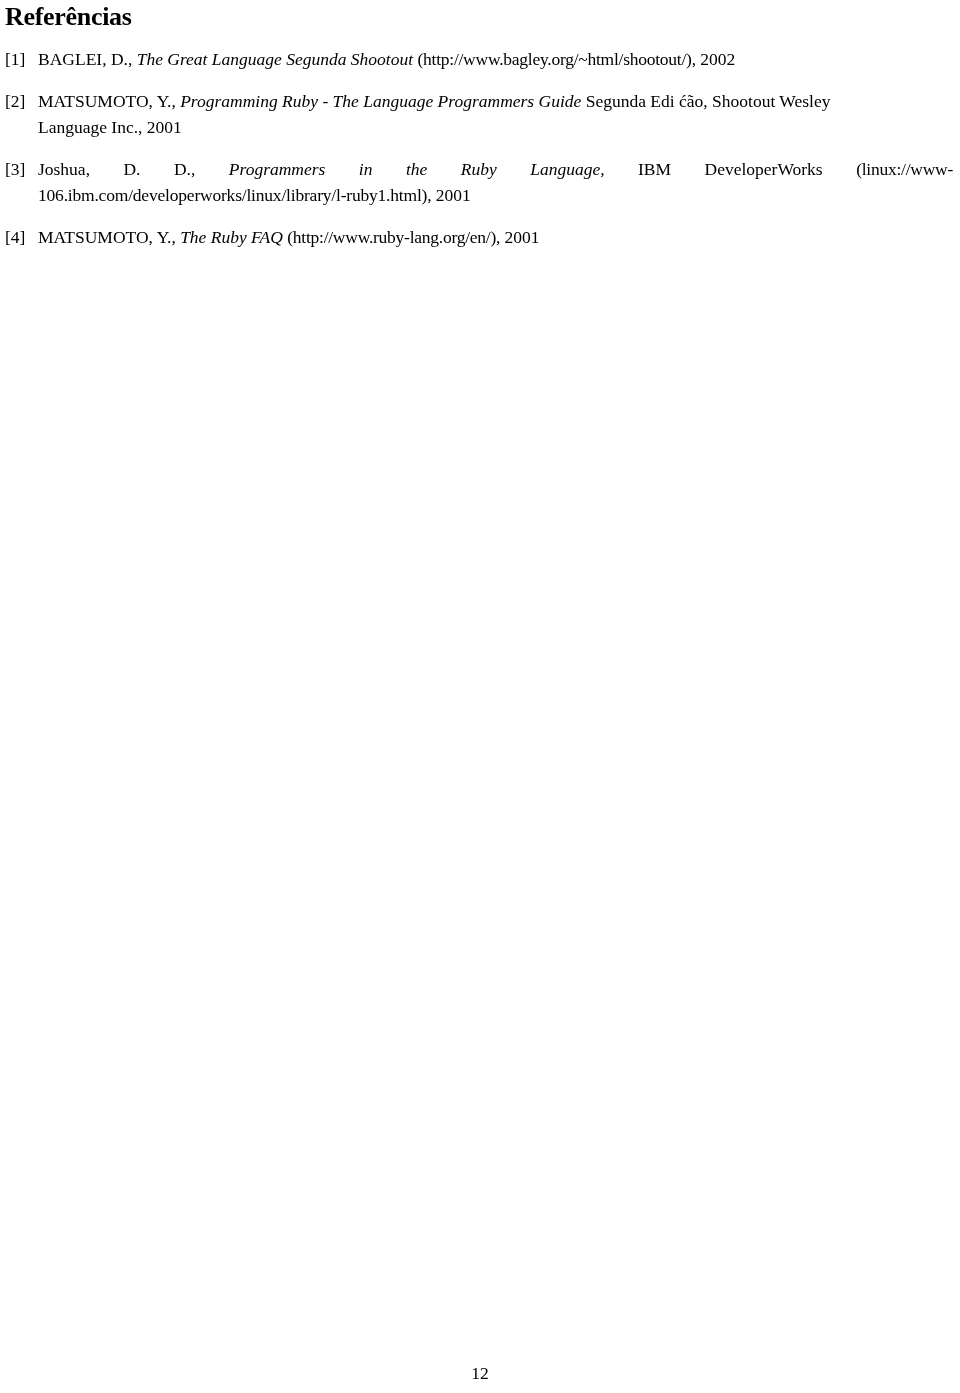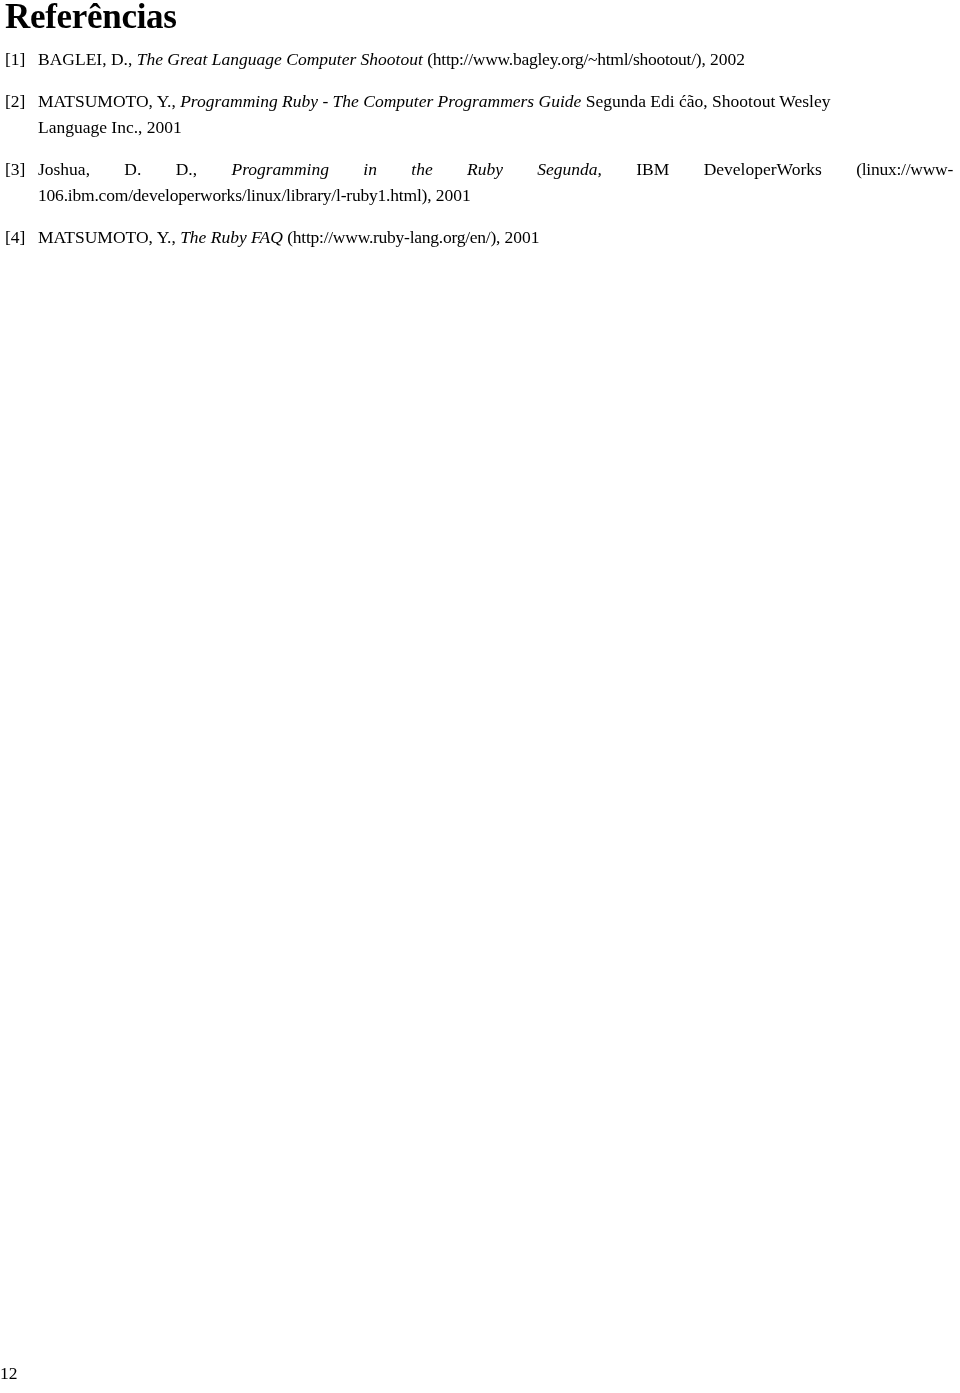--- a/index.html
+++ b/index.html
@@ -27,21 +27,21 @@
   .content {
     position: absolute;
     left: 5px;
     top: 0px;
     width: 948px;
   }
 
   .doc-title {
     font-family: "Liberation Serif", "DejaVu Serif", serif;
     font-weight: bold;
-    font-size: 35px;
+    font-size: 26px;
     line-height: 30px;
     letter-spacing: -0.3px;
     margin: 0;
     padding: 2px 0 0 0;
   }
 
   .ref-list {
     margin: 0;
     padding: 0;
     list-style: none;
@@ -114,50 +114,51 @@
 
   .ref1-line {
     display: block;
   }
 
   .page-number {
     position: absolute;
     left: 0;
     top: 1362px;
     width: 960px;
+    text-align: center;
     font-size: 17.5px;
     line-height: 22px;
     font-family: "Liberation Serif", "DejaVu Serif", serif;
   }
 </style>
 </head>
 <body>
 
 <div class="page">
 
   <div class="content">
 
     <h1 class="doc-title">Referências</h1>
 
     <ol class="ref-list">
 
       <li class="ref-item first">
         <span class="ref-num">[1]</span>
-          <span class="ref1-line"><span class="roman">BAGLEI, D.,</span> <span class="ital">The Great Language Computer Shootout</span> <span class="url">(http://www.bagley.org/~html/shootout/),</span> <span class="roman">2002</span></span>
+          <span class="ref1-line"><span class="roman">BAGLEI, D.,</span> <span class="ital">The Great Language Segunda Shootout</span> <span class="url">(http://www.bagley.org/~html/shootout/),</span> <span class="roman">2002</span></span>
       </li>
 
       <li class="ref-item">
         <span class="ref-num">[2]</span>
-          <span class="ref2-line1"><span class="roman">MATSUMOTO, Y.,</span> <span class="ital">Programming Ruby - The Computer Programmers Guide</span> <span class="roman">Segunda Edi ćão, Shootout Wesley</span></span>
+          <span class="ref2-line1"><span class="roman">MATSUMOTO, Y.,</span> <span class="ital">Programming Ruby - The Language Programmers Guide</span> <span class="roman">Segunda Edi ćão, Shootout Wesley</span></span>
           <span class="ref2-line2"><span class="roman">Language Inc.,</span> <span class="roman">2001</span></span>
       </li>
 
       <li class="ref-item justified">
         <span class="ref-num">[3]</span>
-          <span class="line-a"><span class="roman">Joshua, D. D.,</span> <span class="ital">Programming in the Ruby Segunda,</span> <span class="roman">IBM DeveloperWorks</span> <span class="url">(linux://www-</span></span>
+          <span class="line-a"><span class="roman">Joshua, D. D.,</span> <span class="ital">Programmers in the Ruby Language,</span> <span class="roman">IBM DeveloperWorks</span> <span class="url">(linux://www-</span></span>
           <span class="line-b"><span class="url tight">106.ibm.com/developerworks/linux/library/l-ruby1.html),</span> <span class="roman">2001</span></span>
       </li>
 
       <li class="ref-item">
         <span class="ref-num">[4]</span>
           <span class="ref1-line"><span class="roman">MATSUMOTO, Y.,</span> <span class="ital">The Ruby FAQ</span> <span class="url">(http://www.ruby-lang.org/en/),</span> <span class="roman">2001</span></span>
       </li>
 
     </ol>
   </div>

